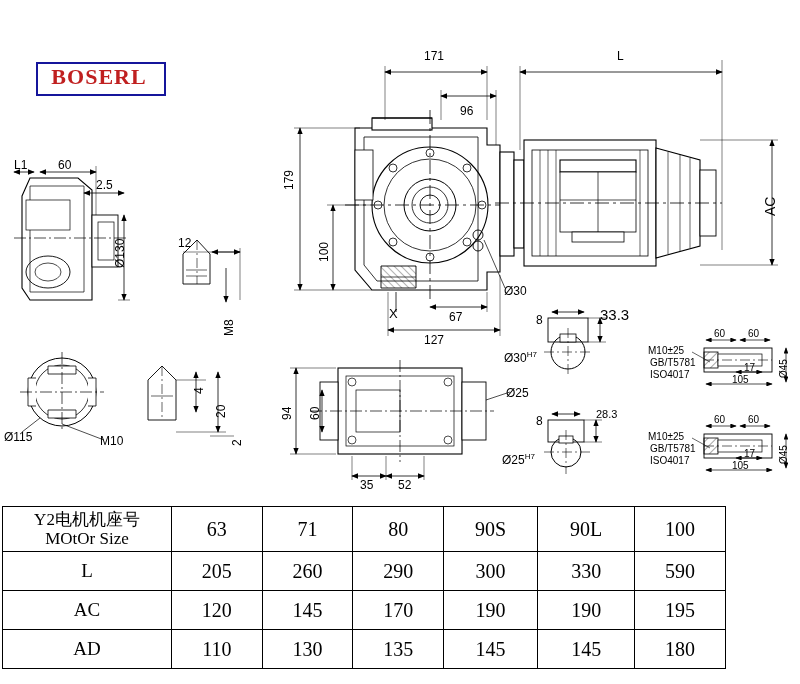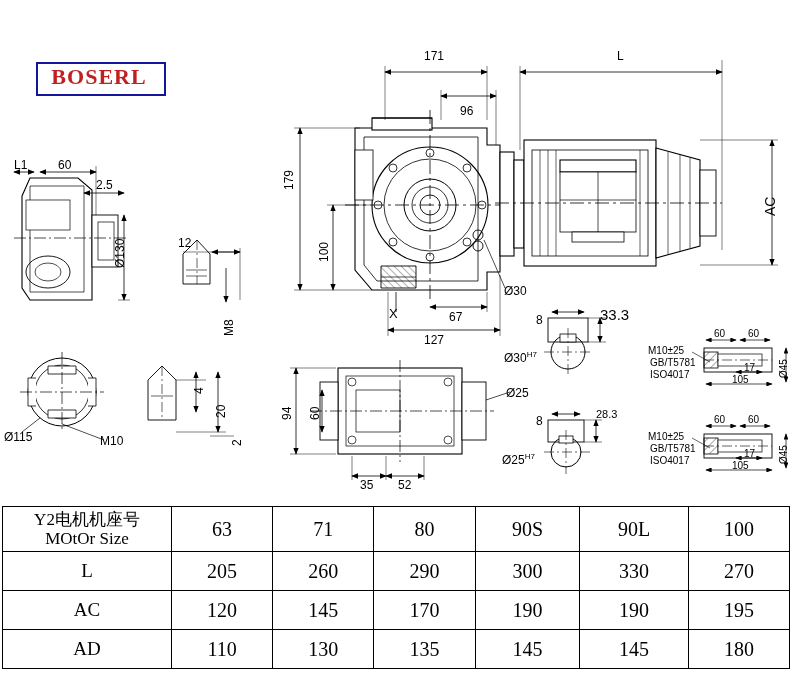--- a/index.html
+++ b/index.html
@@ -30,21 +30,21 @@
     color:#c02020;
     font-family:"Liberation Serif",serif;
     font-weight:bold;font-size:22px;
     letter-spacing:1px;
     text-align:center;line-height:26px;
   }
   
   svg.layer{position:absolute;left:0;top:0;width:800px;height:684px;}
   
   #spec-table{
-    position:absolute;left:2px;top:506px;width:788px;
+    position:absolute;left:2px;top:506px;width:724px;
     border-collapse:collapse;
     font-family:"Liberation Serif",serif;
     font-size:20px;
     background:#fff;
   }
   #spec-table td{
     border:1px solid #000;
     text-align:center;
     height:38px;
     padding:0;
@@ -376,21 +376,21 @@
         <td>90L</td>
         <td>100</td>
       </tr>
       <tr>
         <td class="rowhead">L</td>
         <td>205</td>
         <td>260</td>
         <td>290</td>
         <td>300</td>
         <td>330</td>
-        <td>270</td>
+        <td>590</td>
       </tr>
       <tr>
         <td class="rowhead">AC</td>
         <td>120</td>
         <td>145</td>
         <td>170</td>
         <td>190</td>
         <td>190</td>
         <td>195</td>
       </tr>

